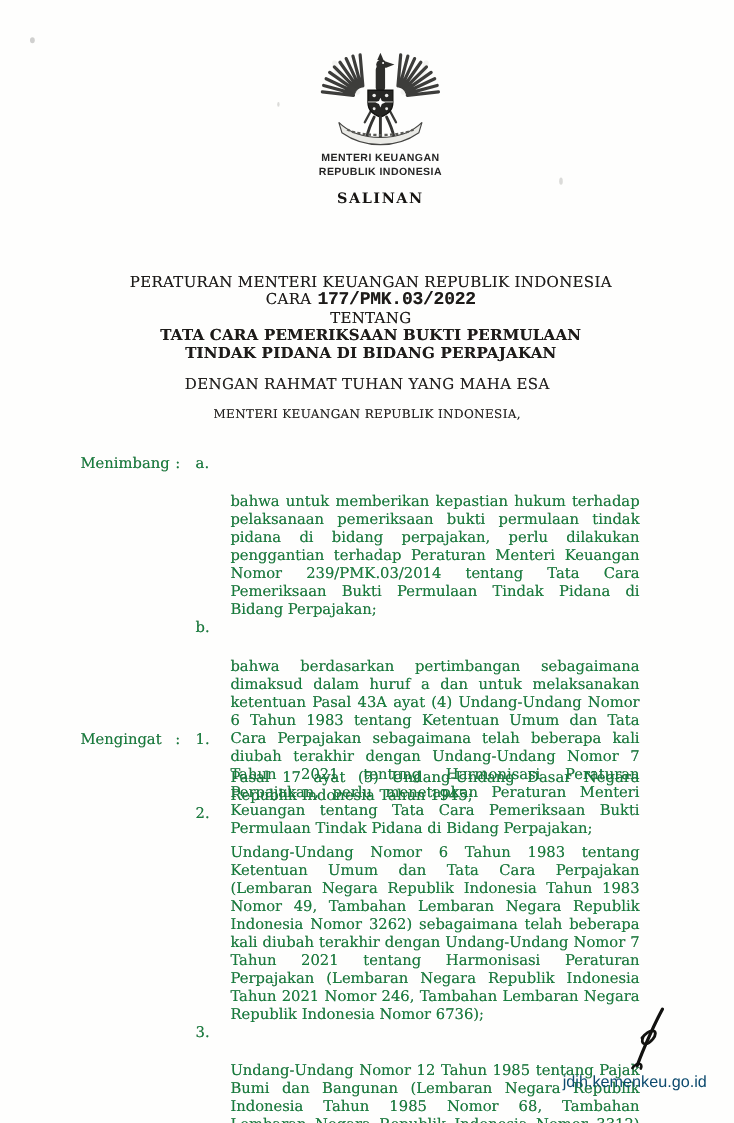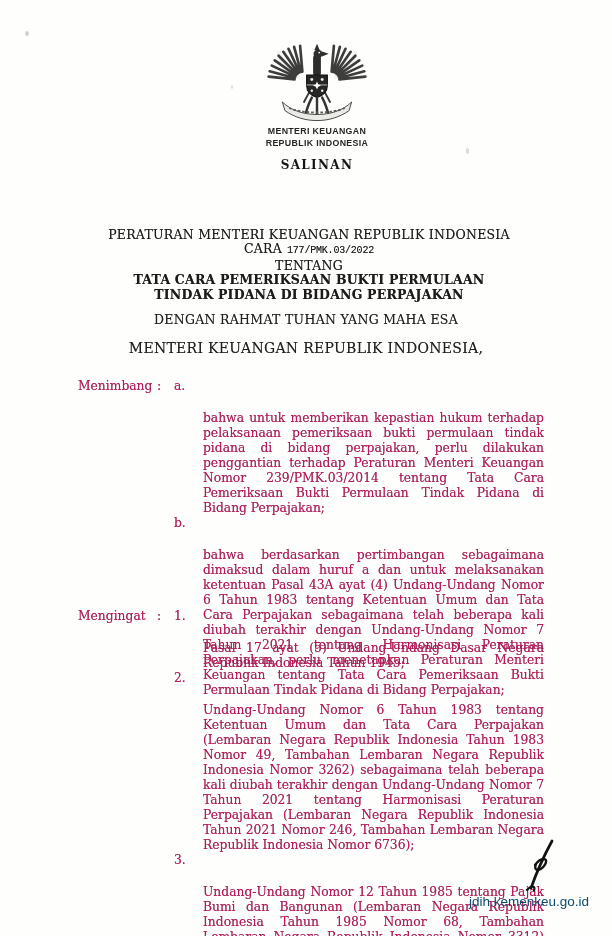--- a/index.html
+++ b/index.html
@@ -52,43 +52,43 @@
     transform:translateX(3px);
     font-size:12.5px;
     line-height:14.4px;
     letter-spacing:.25px;
     color:#1d1b19;
     text-shadow:0 0 .3px rgba(29,27,25,.55);
   }
   .title-block .subject{font-weight:bold;letter-spacing:.2px;}
   .nomor-value{
     font-family:"Liberation Mono", monospace;
-    font-weight:normal;
-    font-size:10px;
+    font-weight:bold;
+    font-size:15px;
     letter-spacing:-.2px;
     margin-left:5px;
   }
   .invocation{
     position:absolute;top:312px;left:0;right:0;text-align:center;
     font-size:12.5px;letter-spacing:.3px;
     text-shadow:0 0 .3px rgba(29,27,25,.5);
   }
   .authority{
     position:absolute;top:340px;left:0;right:0;text-align:center;
-    font-size:14px;letter-spacing:.3px;
+    font-size:10px;letter-spacing:.3px;
     text-shadow:0 0 .3px rgba(29,27,25,.5);
   }
 
   
   .clause{
-    position:absolute;left:78px;width:466px;
+    position:absolute;left:67px;width:466px;
     display:flex;
     font-size:12.3px;
     line-height:15px;
-    color:#be185d;
+    color:#15803d;
     text-shadow:0 0 .25px rgba(30,28,26,.5);
   }
   .clause-menimbang{top:379px;}
   .clause-mengingat{top:609px;}
   .clause-label{width:79px;flex:none;}
   .clause-colon{width:17px;flex:none;}
   .clause-items{flex:1;min-width:0;}
   .clause-item{display:flex;}
   .item-marker{width:29px;flex:none;}
   .item-text{flex:1;text-align:justify;margin-top:32px;}

